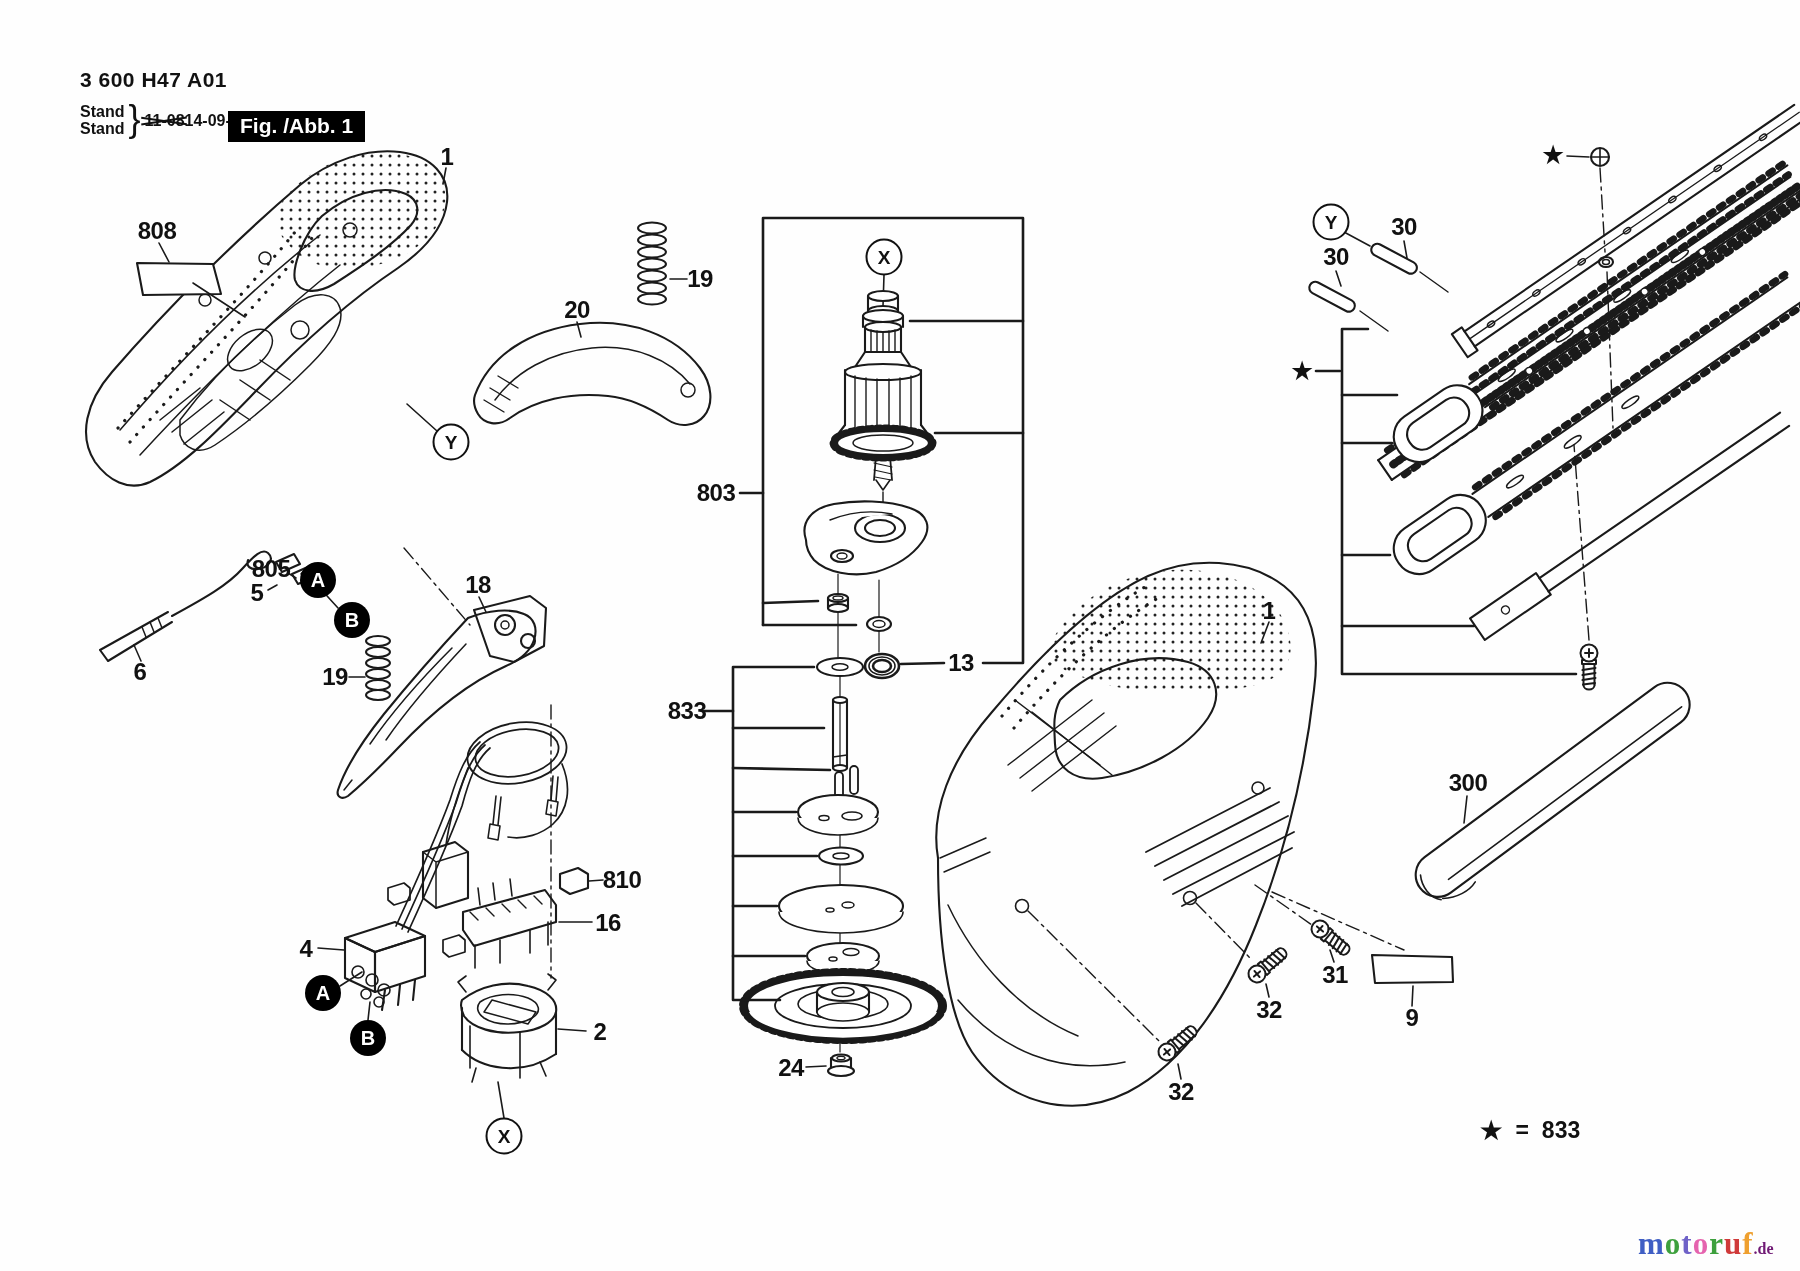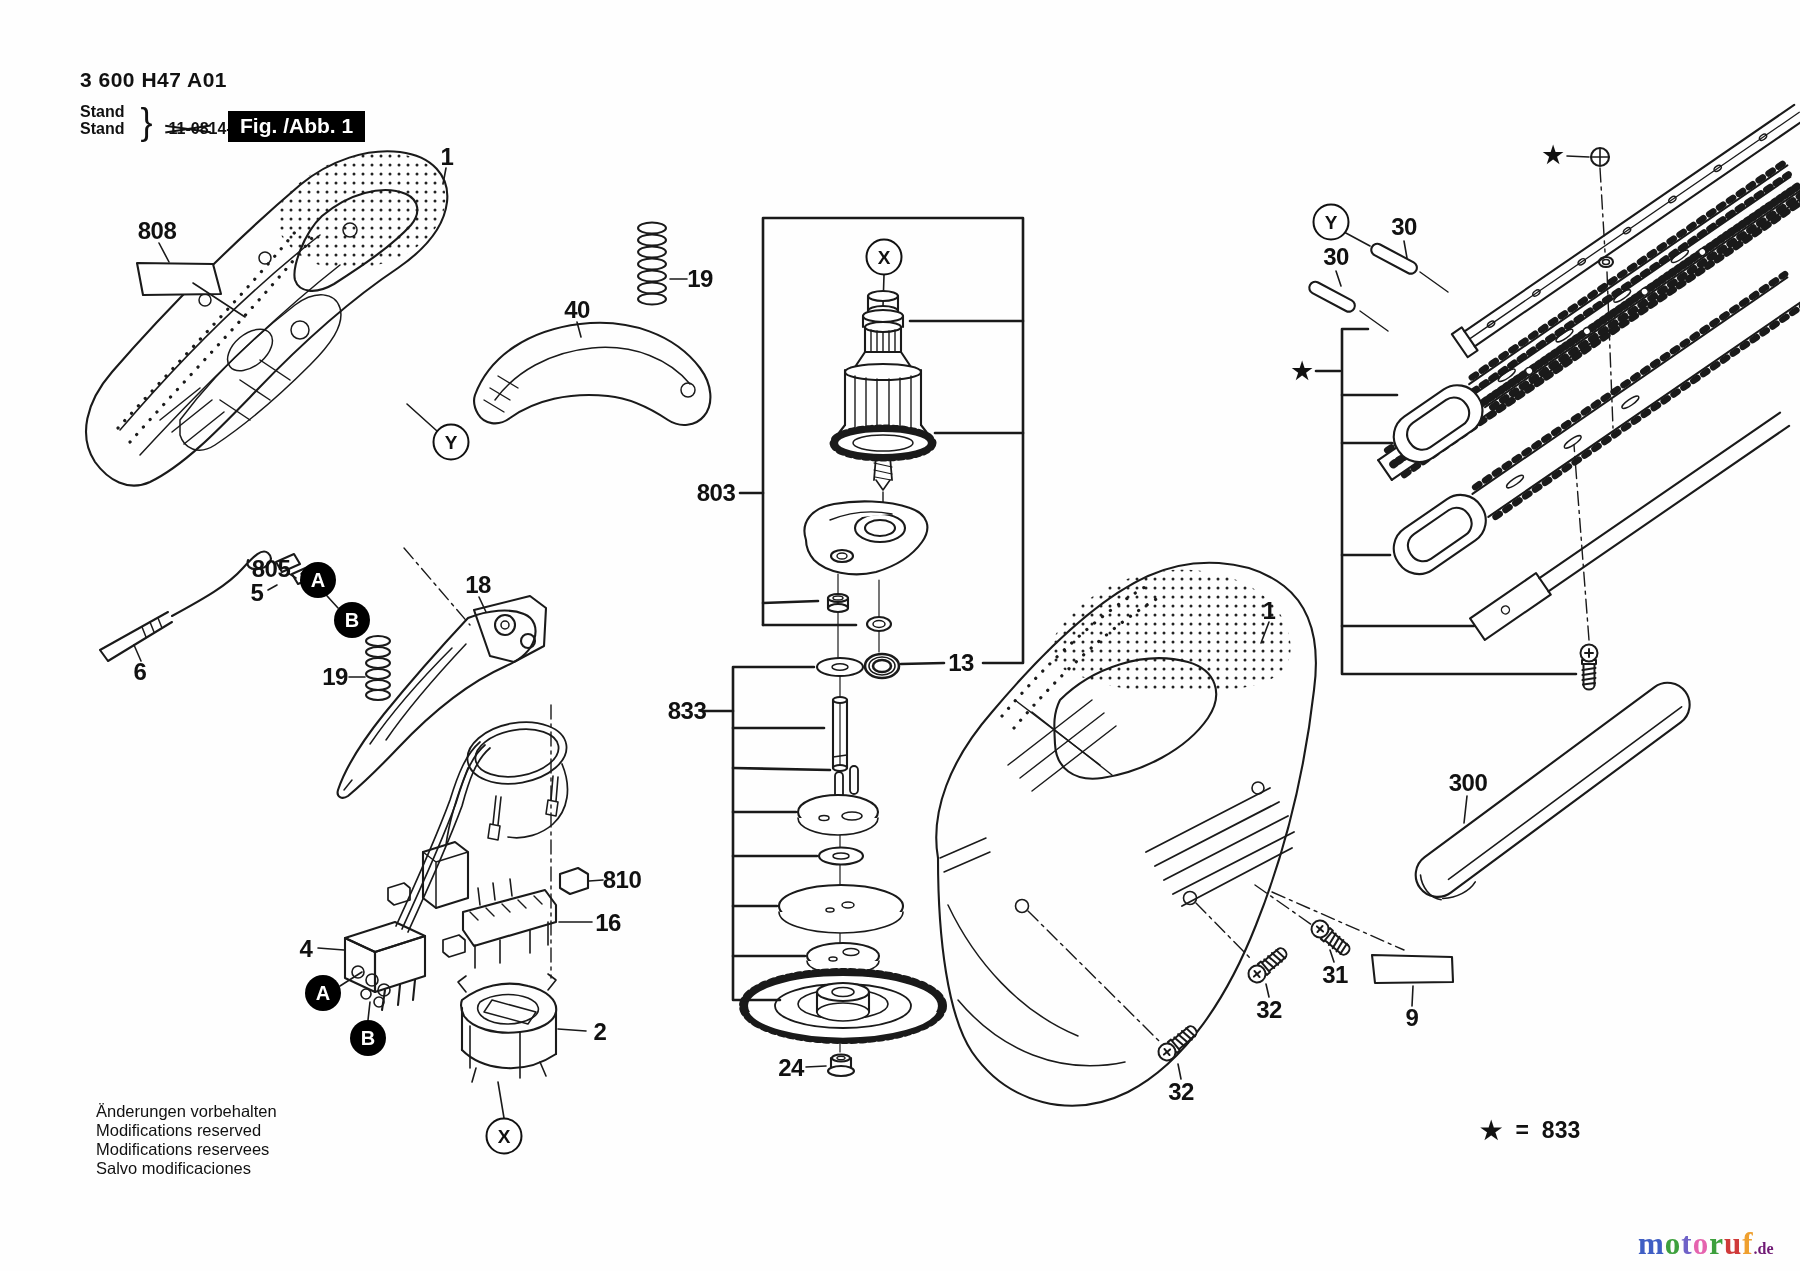--- a/index.html
+++ b/index.html
@@ -2,21 +2,21 @@
 <html><head>
 <meta charset="utf-8">
 <style>
   html,body{margin:0;padding:0;background:#fff}
   .page{position:relative;width:1800px;height:1271px;background:#fefefe;overflow:hidden;
         font-family:"Liberation Sans",sans-serif;color:#111}
   svg{position:absolute;left:0;top:0}
   
   .hdr{position:absolute;left:80px;top:68px}
   .part-no{font:700 21px "Liberation Sans",sans-serif;letter-spacing:.5px}
-  .issue-block{position:absolute;left:80px;top:103px;display:flex;align-items:flex-end;gap:16px}
+  .issue-block{position:absolute;left:80px;top:103px;display:flex;align-items:center;gap:4px}
   .issue-col{display:flex;flex-direction:column;font:600 16px "Liberation Sans",sans-serif;line-height:17px}
   .brace{font:400 36px "Liberation Sans",sans-serif;line-height:30px;margin-top:-2px}
   .date-col{display:flex;flex-direction:row;font:700 16px "Liberation Sans",sans-serif;line-height:17px}
   .struck{position:relative;display:inline-block;width:max-content}
   .struck::before,.struck::after{content:"";position:absolute;left:-3px;right:-3px;top:48%;border-top:2px solid #111}
   .struck::before{transform:rotate(8deg)}
   .struck::after{transform:rotate(-9deg)}
   .fig-box{position:absolute;left:228px;top:111px;background:#000;color:#fff;
            font:700 21px "Liberation Sans",sans-serif;padding:3px 12px 4px 12px}
   
@@ -502,21 +502,21 @@
   <div class="date-col">
     <span class="struck">11-08</span>
     <span>14-09-18</span>
   </div>
 </div>
 <div class="fig-box">Fig. /Abb. 1</div>
 
 <div class="num" style="left:157px;top:231px">808</div>
 <div class="num" style="left:447px;top:157px">1</div>
 <div class="num" style="left:700px;top:279px">19</div>
-<div class="num" style="left:577px;top:310px">40</div>
+<div class="num" style="left:577px;top:310px">20</div>
 <div class="num" style="left:716px;top:493px">803</div>
 <div class="num" style="left:687px;top:711px">833</div>
 <div class="num" style="left:961px;top:663px">13</div>
 <div class="num" style="left:271px;top:569px">805</div>
 <div class="num" style="left:257px;top:593px">5</div>
 <div class="num" style="left:140px;top:672px">6</div>
 <div class="num" style="left:335px;top:677px">19</div>
 <div class="num" style="left:478px;top:585px">18</div>
 <div class="num" style="left:622px;top:880px">810</div>
 <div class="num" style="left:608px;top:923px">16</div>
@@ -537,26 +537,20 @@
 <div class="ref-o" style="left:451px;top:442px">Y</div>
 <div class="ref-o" style="left:1331px;top:222px">Y</div>
 <div class="ref-f" style="left:318px;top:580px">A</div>
 <div class="ref-f" style="left:352px;top:620px">B</div>
 <div class="ref-f" style="left:323px;top:993px">A</div>
 <div class="ref-f" style="left:368px;top:1038px">B</div>
 
 <div class="star" style="left:1553px;top:155px">★</div>
 <div class="star" style="left:1302px;top:371px">★</div>
 
-<div class="notes">
-  <div>Änderungen vorbehalten</div>
-  <div>Modifications reserved</div>
-  <div>Modifications reservees</div>
-  <div>Salvo modificaciones</div>
-</div>
 
 <div class="legend">
   <span class="lg-star">★</span>
   <span>=</span>
   <span>833</span>
 </div>
 
 <div class="logo"><span style="color: rgb(63, 94, 196);">m</span><span style="color: rgb(61, 160, 61);">o</span><span style="color: rgb(111, 98, 200);">t</span><span style="color: rgb(229, 99, 174);">o</span><span style="color: rgb(61, 160, 61);">r</span><span style="color: rgb(208, 58, 58);">u</span><span style="color: rgb(239, 160, 47);">f</span><span class="logo-suffix">.de</span></div>
 
 </div>

